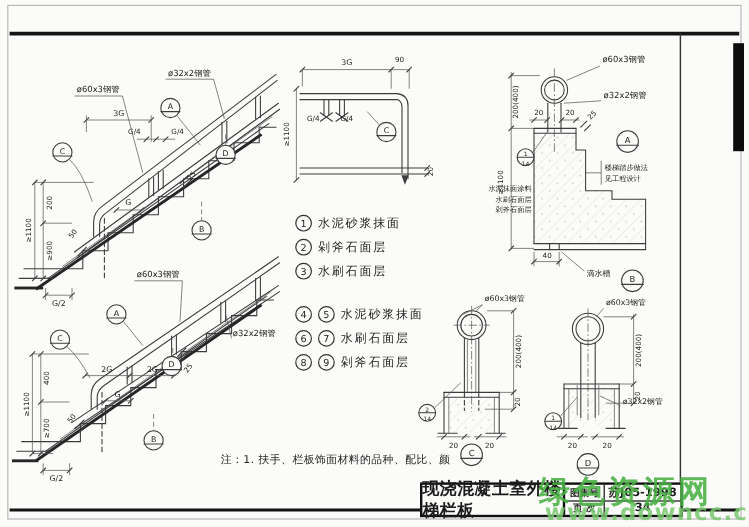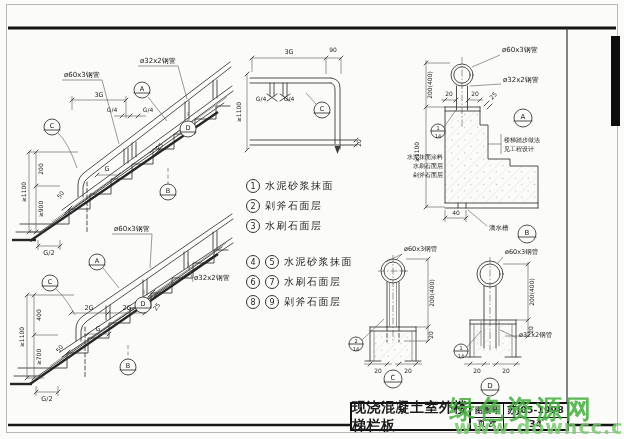--- a/index.html
+++ b/index.html
@@ -472,20 +472,21 @@
   </div>
   <div class="lg-row">
     <span class="lg-circ">8</span>
     <span class="lg-circ">9</span>
     <span class="lg-txt">剁斧石面层</span>
   </div>
 </div>
 
 
 <div class="notes">
+  <div>注：1. 扶手、栏板饰面材料的品种、配比、颜</div>
   
   
   
 </div>
 
 
 <div class="tblock">
   <div class="t-title">现浇混凝土室外楼梯栏板</div>
   <div class="t-right">
     <div class="t-row">

